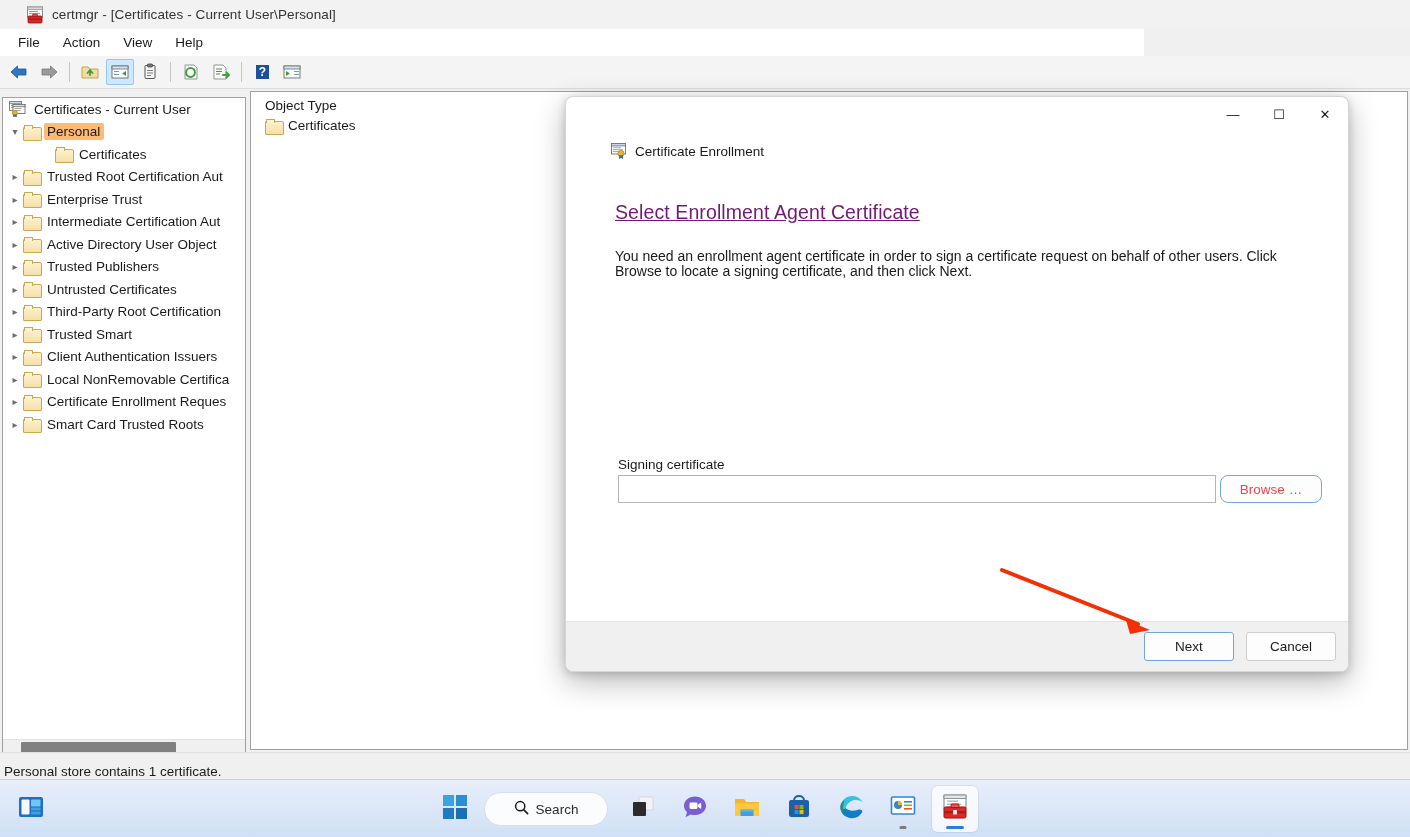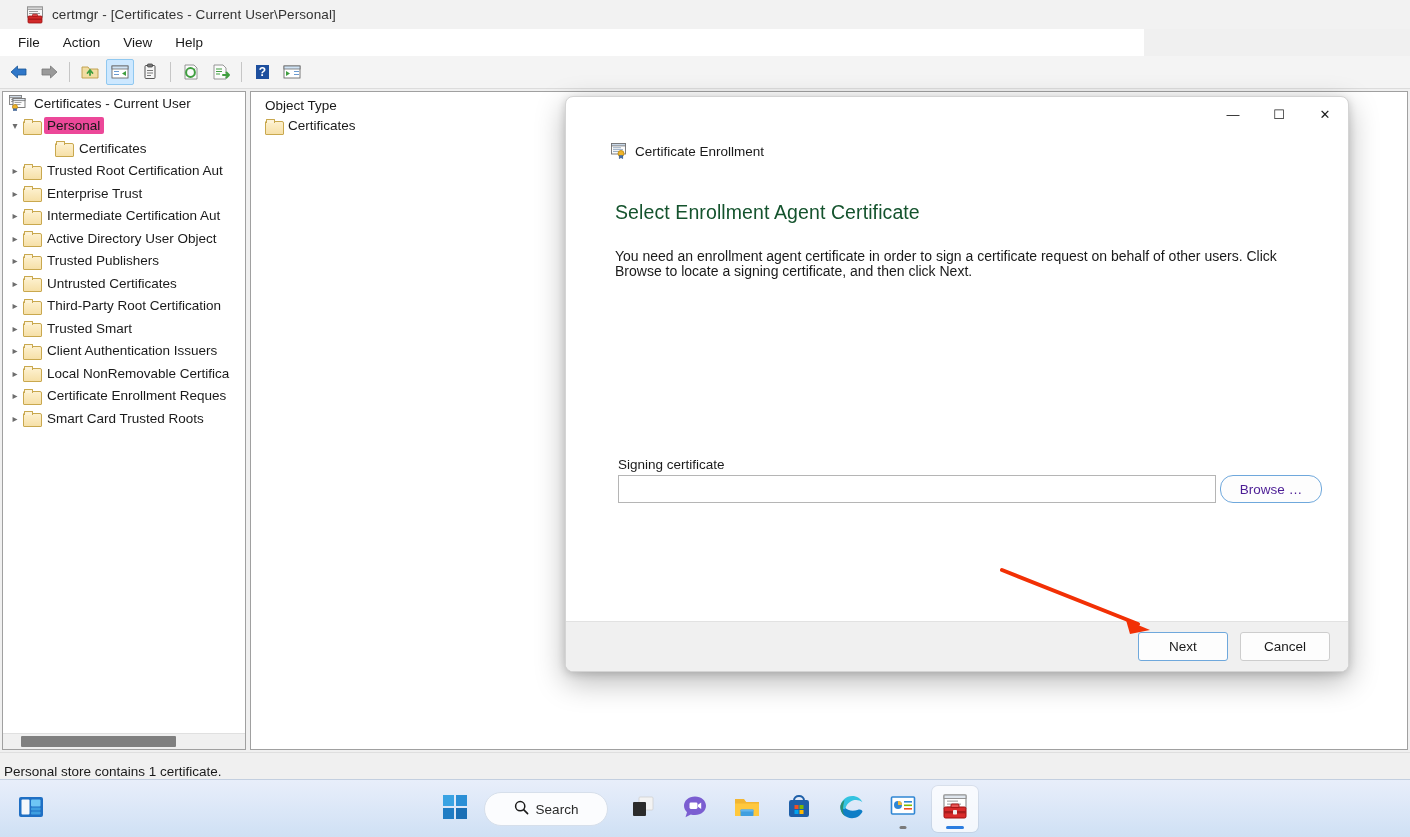--- a/index.html
+++ b/index.html
@@ -63,35 +63,35 @@
   }
   .tb-btn.active { background: #cde8ff; border-color: #90c8f0; }
   .tb-sep { width: 1px; height: 20px; background: #c6c6c6; margin: 0 5px; }
 
   
   #pane-area {
     position: absolute; left: 0; top: 89px; width: 1410px; height: 663px;
     background: #f0f0f0;
   }
   #tree-pane {
-    position: absolute; left: 2px; top: 2px; width: 244px; height: 659px;
+    position: absolute; left: 2px; top: 8px; width: 244px; height: 659px;
     background: #ffffff; border: 1px solid #a0a0a0;
     overflow: hidden;
   }
   #tree-inner { position: absolute; left: 0; top: 0; right: 0; bottom: 16px; overflow: hidden; }
   .tree-row {
     height: 22.5px; display: flex; align-items: center;
     font-size: 13.5px; color: #1a1a1a; white-space: nowrap; cursor: default;
   }
   .tree-row .expander {
     width: 16px; display: flex; align-items: center; justify-content: center;
     font-size: 10px; color: #6d6d6d; flex: 0 0 16px;
   }
   .tree-row .node-label { padding: 1px 4px 1px 3px; border-radius: 2px; }
-  .tree-row.selected .node-label { background: #ec4899; }
+  .tree-row.selected .node-label { background: #fdba74; }
   .folder-ico { width: 17px; height: 14px; flex: 0 0 17px; position: relative; margin-right: 4px; }
   .folder-ico::before {
     content: ""; position: absolute; left: 0; top: 2px; width: 17px; height: 12px;
     background: linear-gradient(#fdf0cd, #f6e0a8);
     border: 1px solid #c9a84e; border-radius: 1px 2px 1px 1px;
   }
   .folder-ico::after {
     content: ""; position: absolute; left: 1px; top: 0px; width: 7px; height: 3px;
     background: #fdf3d8; border: 1px solid #c9a84e; border-bottom: none; border-radius: 1px 1px 0 0;
   }
@@ -148,47 +148,47 @@
   #dlg-brand {
     position: absolute; left: 17px; top: 46px;
     display: flex; align-items: center;
     font-size: 13.5px; color: #1a1a1a; padding-left: 28px;
   }
   .brand-ico { width: 17px; height: 16px; position: relative; margin-right: 7px; }
 
   #dlg-body { position: absolute; left: 0; top: 80px; width: 100%; bottom: 50px; }
   #dlg-heading {
     position: absolute; left: 49px; top: 24px;
-    font-size: 19.5px; color: #14532d; letter-spacing: 0.1px;
+    font-size: 19.5px; color: #701a75; letter-spacing: 0.1px; text-decoration: underline;
   }
   #dlg-desc {
     position: absolute; left: 49px; top: 72px; width: 697px;
     font-size: 14px; color: #1a1a1a; line-height: 15px;
   }
   #field-label {
     position: absolute; left: 52px; top: 280px;
     font-size: 13.5px; color: #1a1a1a;
   }
   #signing-input {
     position: absolute; left: 52px; top: 298px; width: 598px; height: 28px;
     border: 1px solid #b5b5b5; background: #ffffff;
     font-family: "Liberation Sans", sans-serif; font-size: 13.5px;
     padding: 0 6px; color: #1a1a1a; outline: none;
   }
   #browse-btn {
     position: absolute; left: 654px; top: 298px; width: 102px; height: 28px;
-    background: #fdfdfd; border: 1px solid #6fa8dc; border-radius: 13px;
-    font-family: "Liberation Sans", sans-serif; font-size: 13.5px; color: #4c1d95;
+    background: #fdfdfd; border: 1px solid #6fa8dc; border-radius: 8px;
+    font-family: "Liberation Sans", sans-serif; font-size: 13.5px; color: #ef4444;
     cursor: default;
   }
   #dlg-footer {
     position: absolute; left: 0; bottom: 0; width: 100%; height: 50px;
     background: #f0f0f0; border-top: 1px solid #e2e2e2;
     display: flex; align-items: center; justify-content: flex-end;
-    padding-right: 18px; gap: 12px;
+    padding-right: 12px; gap: 12px;
   }
   .dlg-btn {
     width: 90px; height: 29px;
     background: #fdfdfd; border: 1px solid #cdcdcd; border-radius: 3px;
     font-family: "Liberation Sans", sans-serif; font-size: 13.5px; color: #1a1a1a;
     cursor: default;
   }
   .dlg-btn.focused { border-color: #6fa8dc; }
 
   

